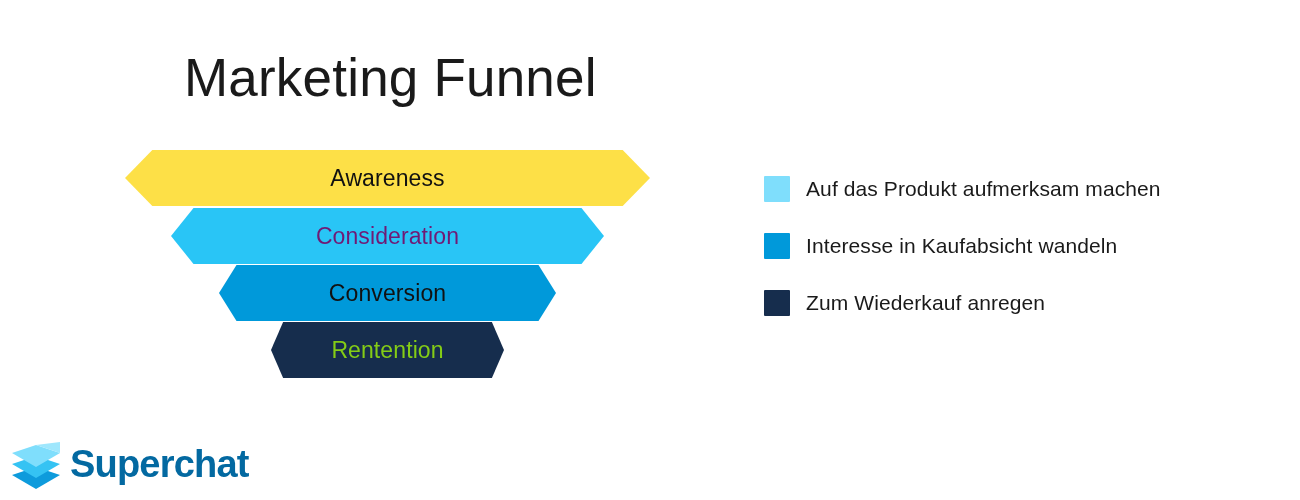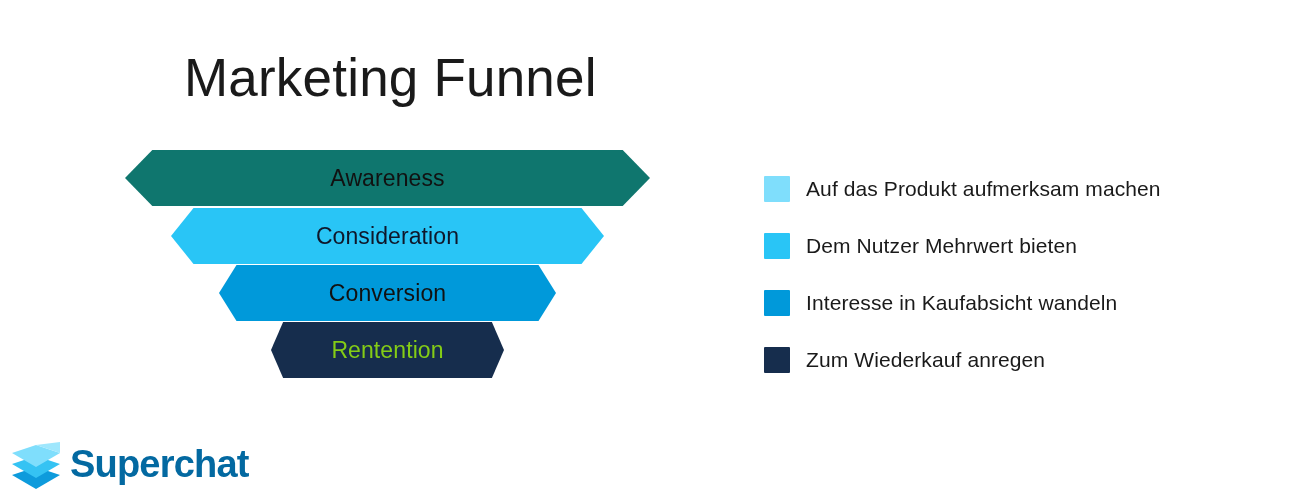--- a/index.html
+++ b/index.html
@@ -120,42 +120,38 @@
   }
 </style>
 </head>
 <body style="background: rgb(255, 255, 255);">
 
 <div id="page-root">
 
   <div class="page-title">Marketing Funnel</div>
 
   <div class="funnel">
-    <div class="funnel-band" style="left: 125px; top: 150px; width: 525px; height: 56px; background: #0f766e;">
+    <div class="funnel-band" style="left: 125px; top: 150px; width: 525px; height: 56px; background: #fde047;">
       <span class="band-label" style="color: rgb(17, 17, 17);">Awareness</span>
     </div>
     <div class="funnel-band" style="left: 171px; top: 208px; width: 433px; height: 56px; background: rgb(41, 197, 246);">
-      <span class="band-label" style="color: #0f172a;">Consideration</span>
+      <span class="band-label" style="color: #701a75;">Consideration</span>
     </div>
     <div class="funnel-band" style="left: 219px; top: 265px; width: 337px; height: 56px; background: rgb(0, 153, 218);">
       <span class="band-label" style="color: rgb(17, 17, 17);">Conversion</span>
     </div>
     <div class="funnel-band" style="left: 271px; top: 322px; width: 233px; height: 56px; background: rgb(22, 45, 77);">
       <span class="band-label" style="color: #84cc16;">Rentention</span>
     </div>
   </div>
 
   <div class="legend">
     <div class="legend-row">
       <span class="legend-swatch" style="background: rgb(127, 222, 252);"></span>
       <span class="legend-label">Auf das Produkt aufmerksam machen</span>
-    </div>
-    <div class="legend-row">
-      <span class="legend-swatch" style="background: rgb(41, 197, 246);"></span>
-      <span class="legend-label">Dem Nutzer Mehrwert bieten</span>
     </div>
     <div class="legend-row">
       <span class="legend-swatch" style="background: rgb(0, 153, 218);"></span>
       <span class="legend-label">Interesse in Kaufabsicht wandeln</span>
     </div>
     <div class="legend-row">
       <span class="legend-swatch" style="background: rgb(22, 45, 77);"></span>
       <span class="legend-label">Zum Wiederkauf anregen</span>
     </div>
   </div>

